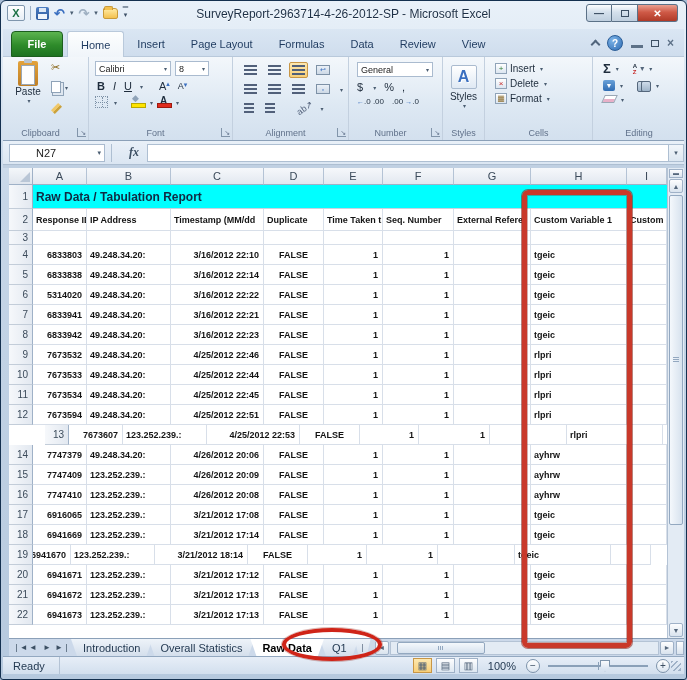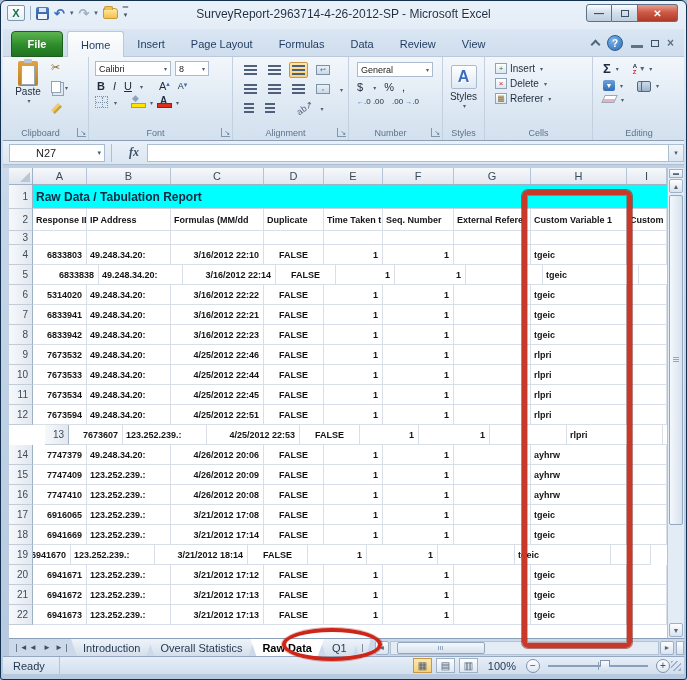--- a/index.html
+++ b/index.html
@@ -371,21 +371,21 @@
               <span>Insert</span>
               <span class="dd">▾</span>
             </div>
           <div class="crow">
               <span class="ci del">×</span>
               <span>Delete</span>
               <span class="dd">▾</span>
             </div>
           <div class="crow">
               <span class="ci fmt">▦</span>
-              <span>Referer</span>
+              <span>Format</span>
               <span class="dd">▾</span>
             </div>
         </div>
         <div class="glabel" style="right:0;">Cells</div>
       </div>
 
       <div class="rgroup" style="left:590px;width:92px;border-right:none;">
         <div style="position:absolute;left:10px;top:4px;">
           <div class="crow">
               <span class="sigma">Σ</span>
@@ -440,21 +440,21 @@
           <div class="colhead" style="width: 40px; flex: 0 0 auto;">I</div>
         </div>
         <div class="gridrow" style="height: 24px;">
           <div class="rowhead" style="height: 24px;">1</div>
           <div class="title-cell" style="width: 634px; flex: 0 0 auto;">Raw Data / Tabulation Report</div>
         </div>
         <div class="gridrow" style="height: 22px;">
           <div class="rowhead" style="height: 22px;">2</div>
           <div class="cell hdr2 l" style="width: 54px; height: 22px;">Response ID</div>
           <div class="cell hdr2 l" style="width: 84px; height: 22px;">IP Address</div>
-          <div class="cell hdr2 l" style="width: 93px; height: 22px;">Formulas (MM/dd</div>
+          <div class="cell hdr2 l" style="width: 93px; height: 22px;">Timestamp (MM/dd</div>
           <div class="cell hdr2 l" style="width: 60px; height: 22px;">Duplicate</div>
           <div class="cell hdr2 l" style="width: 59px; height: 22px;">Time Taken t</div>
           <div class="cell hdr2 l" style="width: 71px; height: 22px;">Seq. Number</div>
           <div class="cell hdr2 l" style="width: 77px; height: 22px;">External Referer</div>
           <div class="cell hdr2 l" style="width: 96px; height: 22px;">Custom Variable 1</div>
           <div class="cell hdr2 l" style="width: 40px; height: 22px;">Custom V</div>
         </div>
         <div class="gridrow" style="height: 14px;">
           <div class="rowhead" style="height: 14px;">3</div>
           <div class="cell" style="width: 54px; height: 14px;"></div>
@@ -474,21 +474,21 @@
           <div class="cell r" style="width: 93px; height: 20px;">3/16/2012 22:10</div>
           <div class="cell c" style="width: 60px; height: 20px;">FALSE</div>
           <div class="cell r" style="width: 59px; height: 20px;">1</div>
           <div class="cell r" style="width: 71px; height: 20px;">1</div>
           <div class="cell l" style="width: 77px; height: 20px;"></div>
           <div class="cell l" style="width: 96px; height: 20px;">tgeic</div>
           <div class="cell l" style="width: 40px; height: 20px;"></div>
         </div>
         <div class="gridrow" style="height: 20px;">
           <div class="rowhead" style="height: 20px;">5</div>
-          <div class="cell r" style="width: 66px; height: 20px;">6833838</div>
+          <div class="cell r" style="width: 54px; height: 20px;">6833838</div>
           <div class="cell l" style="width: 84px; height: 20px;">49.248.34.20:</div>
           <div class="cell r" style="width: 93px; height: 20px;">3/16/2012 22:14</div>
           <div class="cell c" style="width: 60px; height: 20px;">FALSE</div>
           <div class="cell r" style="width: 59px; height: 20px;">1</div>
           <div class="cell r" style="width: 71px; height: 20px;">1</div>
           <div class="cell l" style="width: 77px; height: 20px;"></div>
           <div class="cell l" style="width: 96px; height: 20px;">tgeic</div>
           <div class="cell l" style="width: 40px; height: 20px;"></div>
         </div>
         <div class="gridrow" style="height: 20px;">

